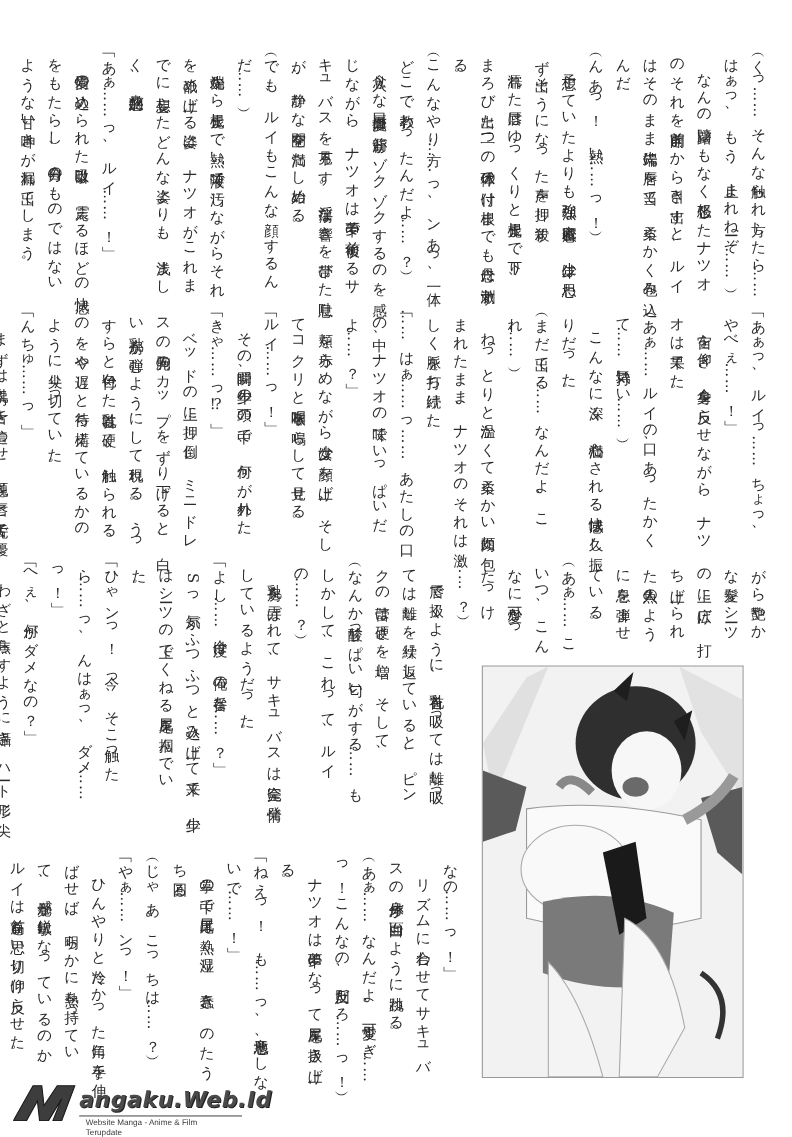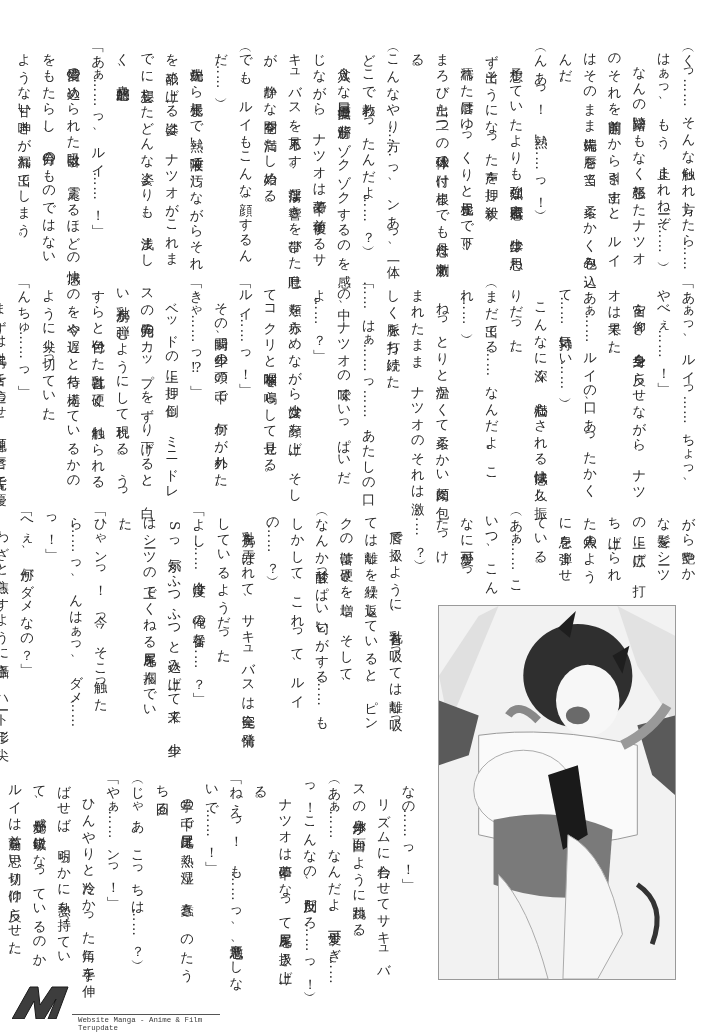--- a/index.html
+++ b/index.html
@@ -40,21 +40,21 @@
     position: absolute; left: 60px; top: 2px;
     font-family: "DejaVu Sans", sans-serif; font-weight: bold; font-style: italic;
     font-size: 20px; color: #4a4a4a; letter-spacing: 0.5px;
     text-shadow: 1px 1px 0 #222;
   }
   .logo-rule {
     position: absolute; left: 60px; top: 29px; width: 148px; height: 1px; background: #555;
   }
   .logo-sub {
     position: absolute; left: 66px; top: 31px;
-    font-family: Liberation Mono, monospace; font-size: 7.4px; color: #3a3a3a;
+    font-family: Liberation Sans, sans-serif; font-size: 7.4px; color: #3a3a3a;
   }
 </style>
 </head>
 <body>
 
 <div id="tier-top" class="tier"><p class="">（くっ……そんな触られ方したら……はぁっ、もう、止まれねーぞ……）</p><p class="indent">なんの躊躇いもなく怒張したナツオのそれを前開きから引き出すと、ルイはそのまま先端に唇を当て、柔らかく包み込んだ。</p><p class="">（んあっ！　熱い……っ！）</p><p class="indent">予想していたよりも強烈な密着感に、少年は思わず出そうになった声を押し殺す。</p><p class="indent">濡れた唇はゆっくりと根元まで下り、まろび出た二つの球体の付け根までも丹念に刺激する。</p><p class="">（こんなやり方……っ、ンあっ、一体どこで教わったんだよ……？）</p><p class="indent">念入りな口唇愛撫に背筋がゾクゾクするのを感じながら、ナツオは夢中で前後するサキュバスを見下ろす。淫蕩な響きを帯びた吐息が、静かな空間を満たし始める。</p><p class="">（でも、ルイもこんな顔、するんだ……）</p><p class="indent">先端から根元まで熱い唾液で汚しながらそれを舐め上げる姿は、ナツオがこれまでに妄想したどんな姿よりも、浅ましく、蠱惑的だ。</p><p class="">「あぁ……っ、ルイ……！」</p><p class="indent">愛情の込められた吸引は、震えるほどの快感をもたらし、自分のものではないような甘い呻きが漏れ出てしまう。</p></div>
 <div id="tier-mid" class="tier"><p class="">「あぁっ、ルイっ……ちょっ、やべぇ……！」</p><p class="indent">宙を仰ぎ、全身を反らせながら、ナツオは果てた。</p><p class="">（あぁ……ルイの口、あったかくて……気持いい……）</p><p class="indent">こんなに深く、心満たされる快感は久し振りだった。</p><p class="">（まだ出てる……なんだよ、これ……）</p><p class="indent">ねっとりと温かくて柔らかい頬肉に包まれたまま、ナツオのそれは激しく脈を打ち続けた。</p><p class="">「……はぁ……っ……あたしの口の中、ナツオの味でいっぱいだよ……？」</p><p class="indent">頬を赤らめながら少女は顔を上げ、そしてコクリと咽喉を鳴らして見せる。</p><p class="">「ルイ……っ！」</p><p class="indent">その瞬間、少年の頭の中で、何かが外れた。</p><p class="">「きゃ……っ⁉」</p><p class="indent">ベッドの上に押し倒し、ミニドレスの胸元のカップをずり下げると、白い乳房が弾むようにして現れる。うっすらと色付いた乳首は硬く、触れられるのを今や遅しと待ち構えているかのように尖り切っていた。</p><p class="">「んちゅ……っ」</p><p class="indent">まずは乳房に舌を這わせ、乳頭を唇と舌先で優しく吸い上げてやる。そっと様子を伺うと、ルイは身体を時折震わせな</p></div>
 <div id="tier-bot-right" class="tier"><p class="">がら艶やかな髪をシーツの上に広げ、打ち上げられた人魚のように息を弾ませている。</p><p class="">（あぁ……こいつ、こんなに可愛かったっけ</p></div>
 <div id="tier-bot-left-upper" class="tier"><p class="">……？）</p><p class="indent">唇で扱くように、乳首を吸っては離し吸っては離しを繰り返していると、ピンクの蕾は硬さを増し、そして、</p><p class="">（なんか甘酸っぱい匂いがする……もしかして、これって、ルイの……？）</p><p class="indent">乳房を弄ばれて、サキュバスは完全に発情しているようだった。</p><p class="">「よし……今度は、俺の番な……？」</p><p class="indent">Sっ気がふつふつと込み上げて来て、少年はシーツの上でくねる尻尾を掴んでいた。</p><p class="">「ひゃンっ！　今っ、そこ触ったら……っ、んはぁっ、ダメ……っ！」</p><p class="">「へぇ、何がダメなの？」</p><p class="indent">わざと焦らすように囁き、ハート形に尖った尻尾の先を指で小刻みに擦ると、</p></div>
 <div id="tier-bot-left-lower" class="tier"><p class="">なの……っ！」</p><p class="indent">リズムに合わせてサキュバスの身体が面白いように跳ねる。</p><p class="">（あぁ……なんだよ、可愛すぎ……っ！こんなの、反則だろ……っ！）</p><p class="indent">ナツオは夢中になって尻尾を扱き上げる。</p><p class="">「ねえっ！　も……っ、意地悪、しないで……！」</p><p class="indent">掌の中で尻尾は熱く湿り、蠢き、のたうち回る。</p><p class="">（じゃあ、こっちは……？）</p><p class="">「やぁ……ンっ！」</p><p class="indent">ひんやりと冷たかった角に手を伸ばせば、明らかに熱を持っていて、感覚が鋭敏になっているのか、ルイは首筋を思い切り仰け反らせた。</p></div>
@@ -80,15 +80,16 @@
     <path d="M200 280 Q230 300 215 340" fill="none" stroke="#333" stroke-width="5"></path>
     <path d="M70 110 Q80 95 100 115" fill="none" stroke="#888" stroke-width="8"></path>
     <path d="M185 140 Q215 125 230 100" fill="none" stroke="#999" stroke-width="10"></path>
   </svg>
 </div>
 
 <div class="logo">
   <svg class="logo-mark" viewBox="0 0 58 34">
     <path d="M0 34 L18 2 L26 2 L28 20 L40 2 L56 2 L44 34 L36 34 L44 14 L32 34 L24 34 L22 16 L12 34 Z" fill="#3d3d3d" stroke="#1a1a1a" stroke-width="1"></path>
   </svg>
+  <div class="logo-text">angaku.Web.Id</div>
   <div class="logo-rule"></div>
   <div class="logo-sub">Website Manga - Anime &amp; Film Terupdate</div>
 </div>
 
 </body></html>

